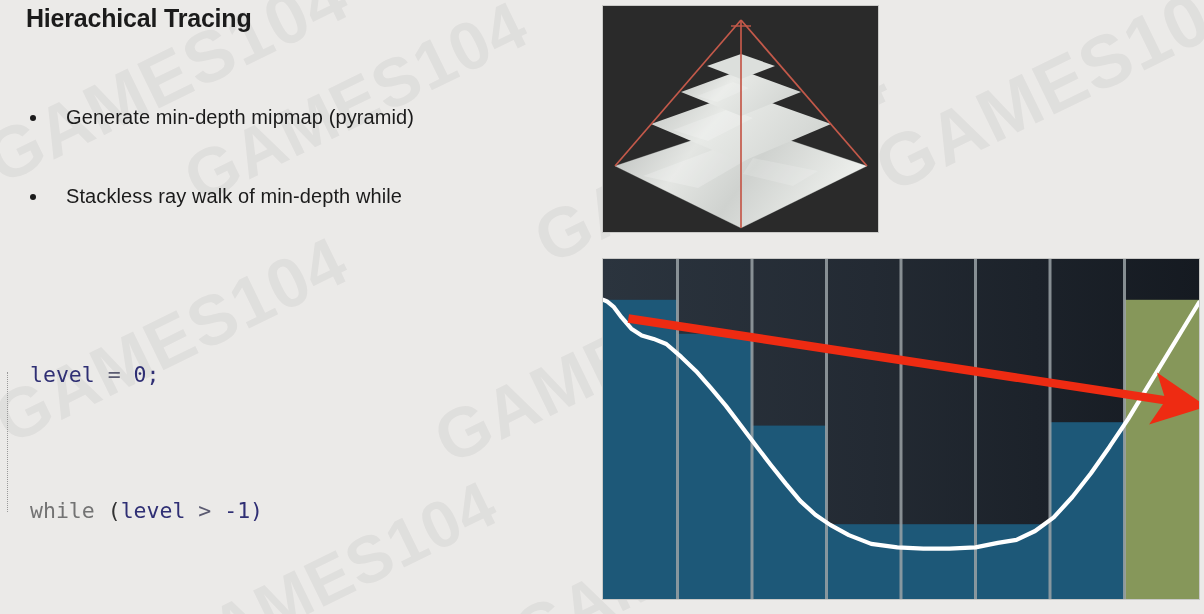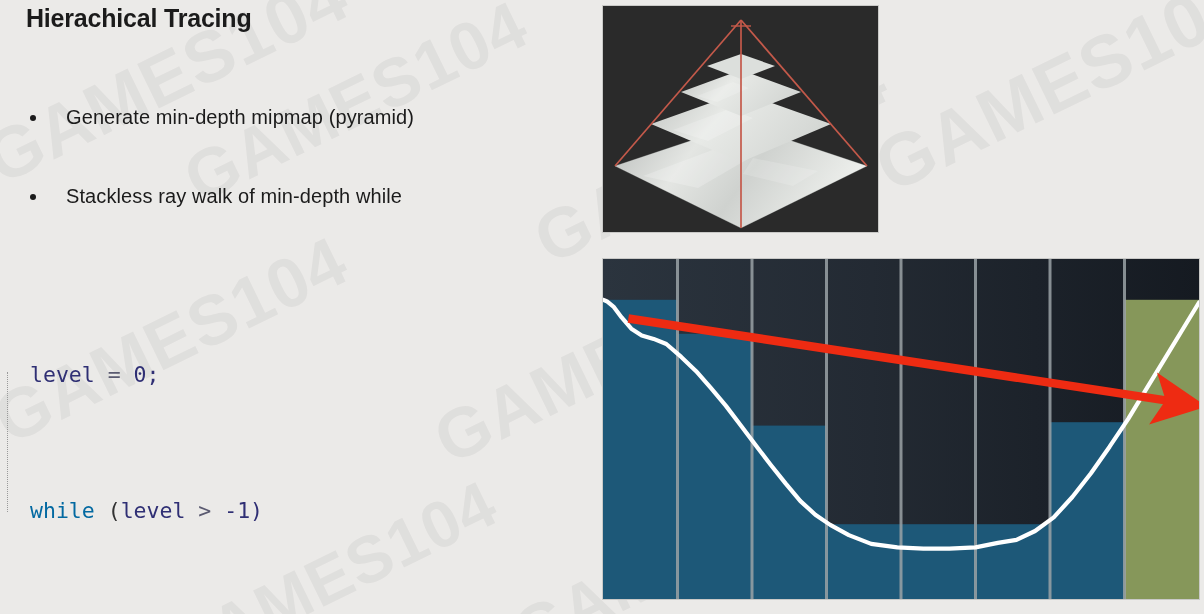--- a/index.html
+++ b/index.html
@@ -53,21 +53,21 @@
   #code{
     position:absolute;left:30px;top:290px;
     font-family:"DejaVu Sans Mono","Liberation Mono",monospace;
     font-size:21.5px;line-height:34px;
     white-space:pre;
   }
   #code .line{position:relative;height:34px;}
   .t-var  {color:#2f2f74;margin-top:44px;}
   .t-op   {color:#5a5a70;}
   .t-num  {color:#2f2f74;}
-  .t-kw   {color:#0369a1;}
+  .t-kw   {color:#737373;}
   .t-brc  {color:#333;}
   #indent-guide{
     position:absolute;left:7px;top:372px;width:0;height:140px;
     border-left:1px dotted #9a9a9a;
   }
 
   
   #pyramid-fig{
     position:absolute;left:602px;top:5px;width:277px;height:228px;
     background:#2a2a2a;border:1px solid #c9c9c7;box-sizing:border-box;

